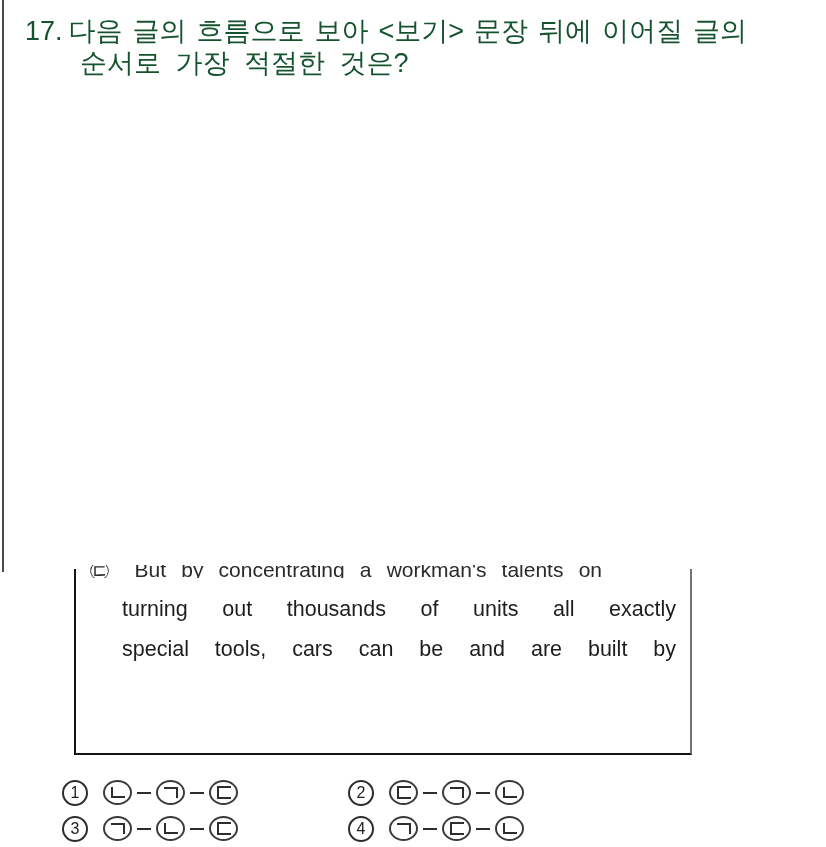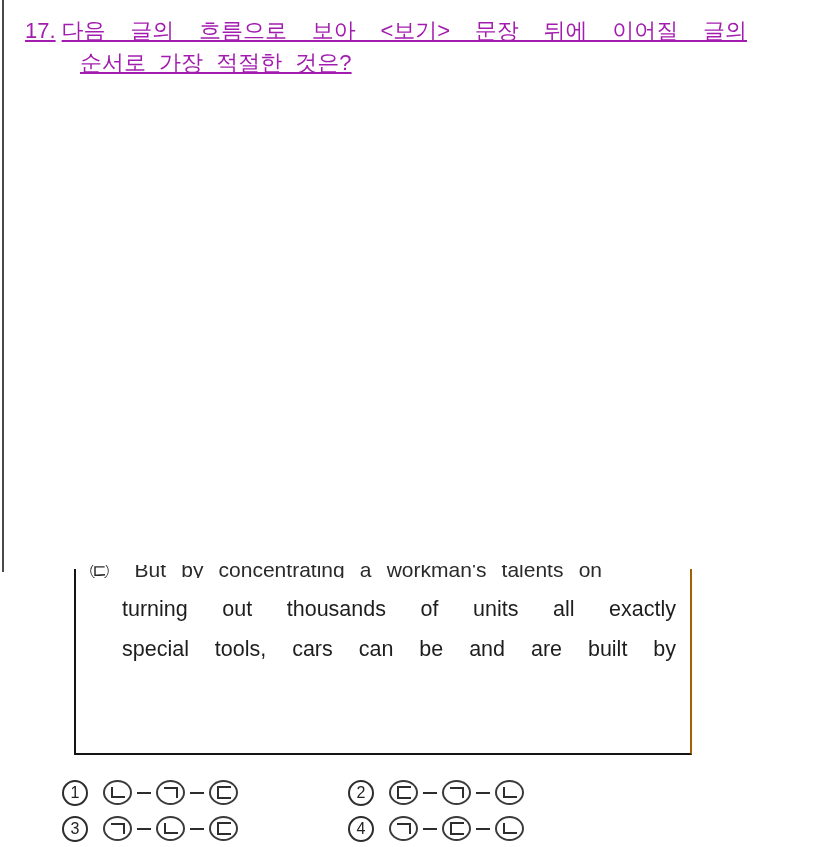--- a/index.html
+++ b/index.html
@@ -10,21 +10,21 @@
     color:#1f1f1f;
   }
   
   .col-divider{
     position:absolute;left:2px;top:0;width:2px;height:572px;
     background:#4a4a4a;
   }
   
   .question{
     position:absolute;left:25px;top:15px;width:722px;
-    font-size:22px;line-height:32px;color:#a21caf;text-decoration:underline;
+    font-size:27px;line-height:32px;color:#14532d;
   }
   .q-line1{
     text-align:justify;
     -moz-text-align-last:justify;
     text-align-last:justify;
     white-space:normal;
   }
   .q-num{padding-right:6px;}
   .q-line2{margin-left:55px;word-spacing:7px;}
 
@@ -39,21 +39,21 @@
     text-align:justify;
     -moz-text-align-last:justify;
     text-align-last:justify;
   }
 
   
   .passage-box{
     position:absolute;left:74px;top:569px;width:618px;height:186px;
     box-sizing:border-box;
     border-left:2px solid #141414;
-    border-right:2px solid #a16207;
+    border-right:2px solid #737373;
     border-bottom:2px solid #141414;
     background:transparent;
   }
   .passage-content{
     padding:20px 14px 0 46px;
     font-size:21.5px;line-height:40px;color:#1e1e1e;
   }
   .p-line{
     text-align:justify;
     -moz-text-align-last:justify;

